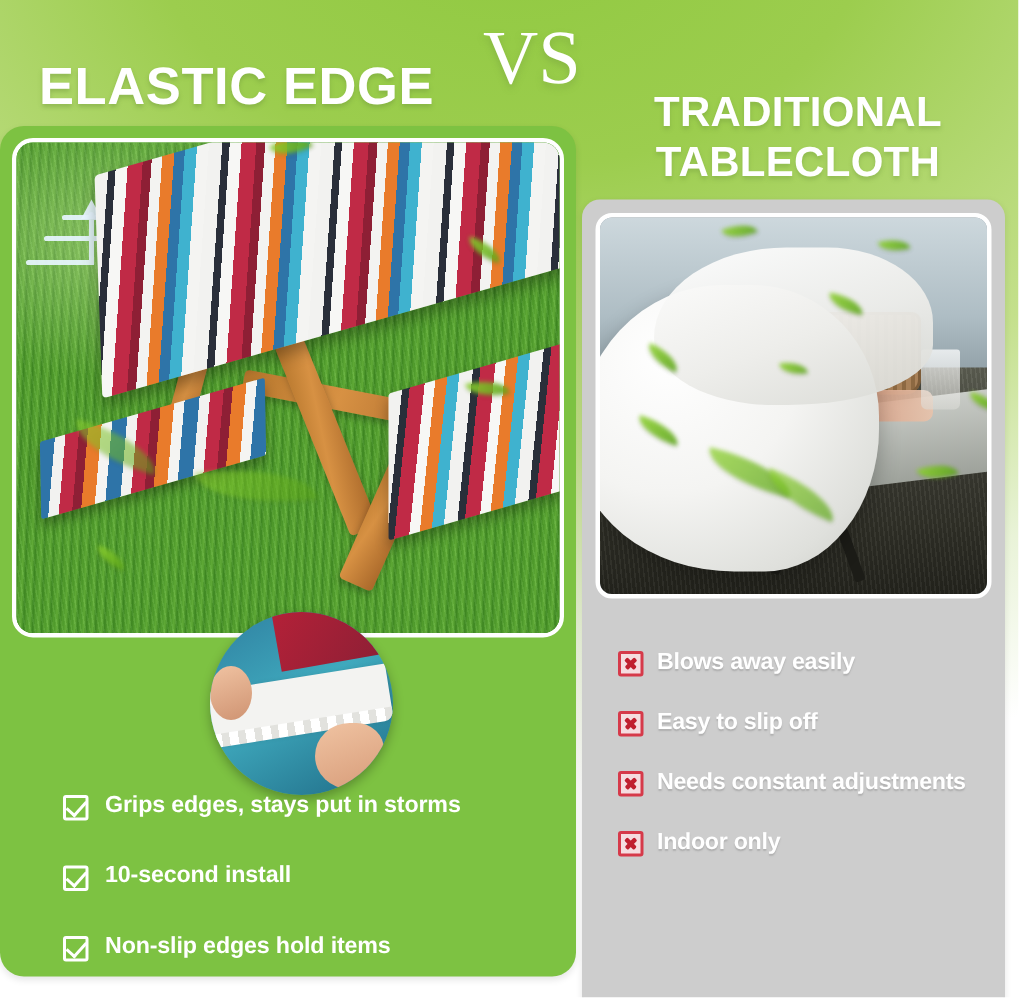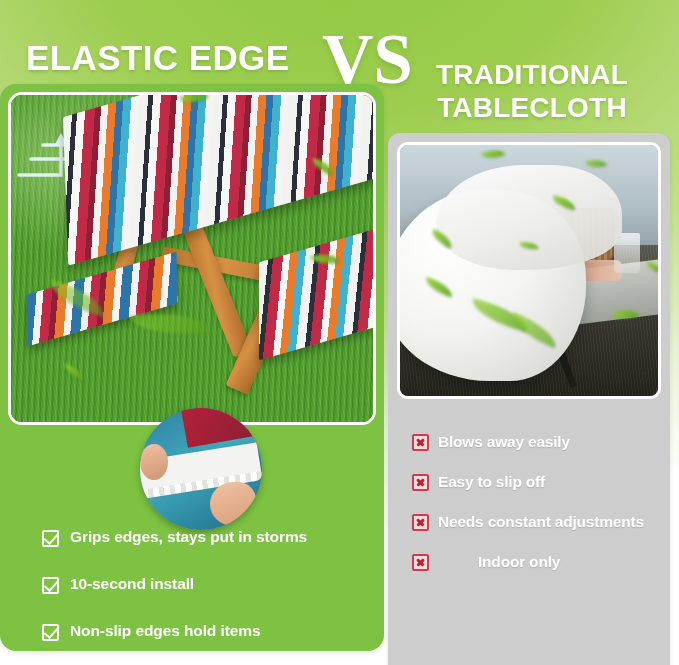--- a/index.html
+++ b/index.html
@@ -32,24 +32,24 @@
     left: 26px; top: 38px;
     font-size: 35px;
     font-weight: bold;
     color: #ffffff;
     letter-spacing: 0.4px;
     text-shadow: 0 2px 3px rgba(110,150,60,0.45);
     white-space: nowrap;
   }
   .title-vs {
     position: absolute;
-    left: 322px; top: 24px;
+    left: 322px; top: 14px;
     font-family: "Liberation Serif", serif;
-    font-size: 71px;
-    font-weight: bold;
+    font-size: 51px;
+    font-weight: normal;
     color: #ffffff;
     line-height: 1;
     text-shadow: 0 3px 5px rgba(110,150,60,0.4);
   }
   .title-traditional {
     position: absolute;
     left: 436px; top: 58px;
     font-size: 28px;
     font-weight: bold;
     color: #ffffff;
@@ -334,21 +334,21 @@
   .list-gray {
     position: absolute;
     left: 412px; top: 433px;
     width: 260px;
   }
   .row-gray {
     display: flex;
     align-items: center;
     margin-bottom: 22px;
   }
-  .row-gray:last-child { margin-bottom: 0; gap: 40px; }
+  .row-gray:last-child { margin-bottom: 0; }
   .xbox {
     flex: 0 0 auto;
     width: 17px; height: 17px;
     margin-right: 9px;
     border: 2px solid #d63a4a;
     border-radius: 2px;
     background: #f5dde0;
     position: relative;
   }
   .xbox::before, .xbox::after {

